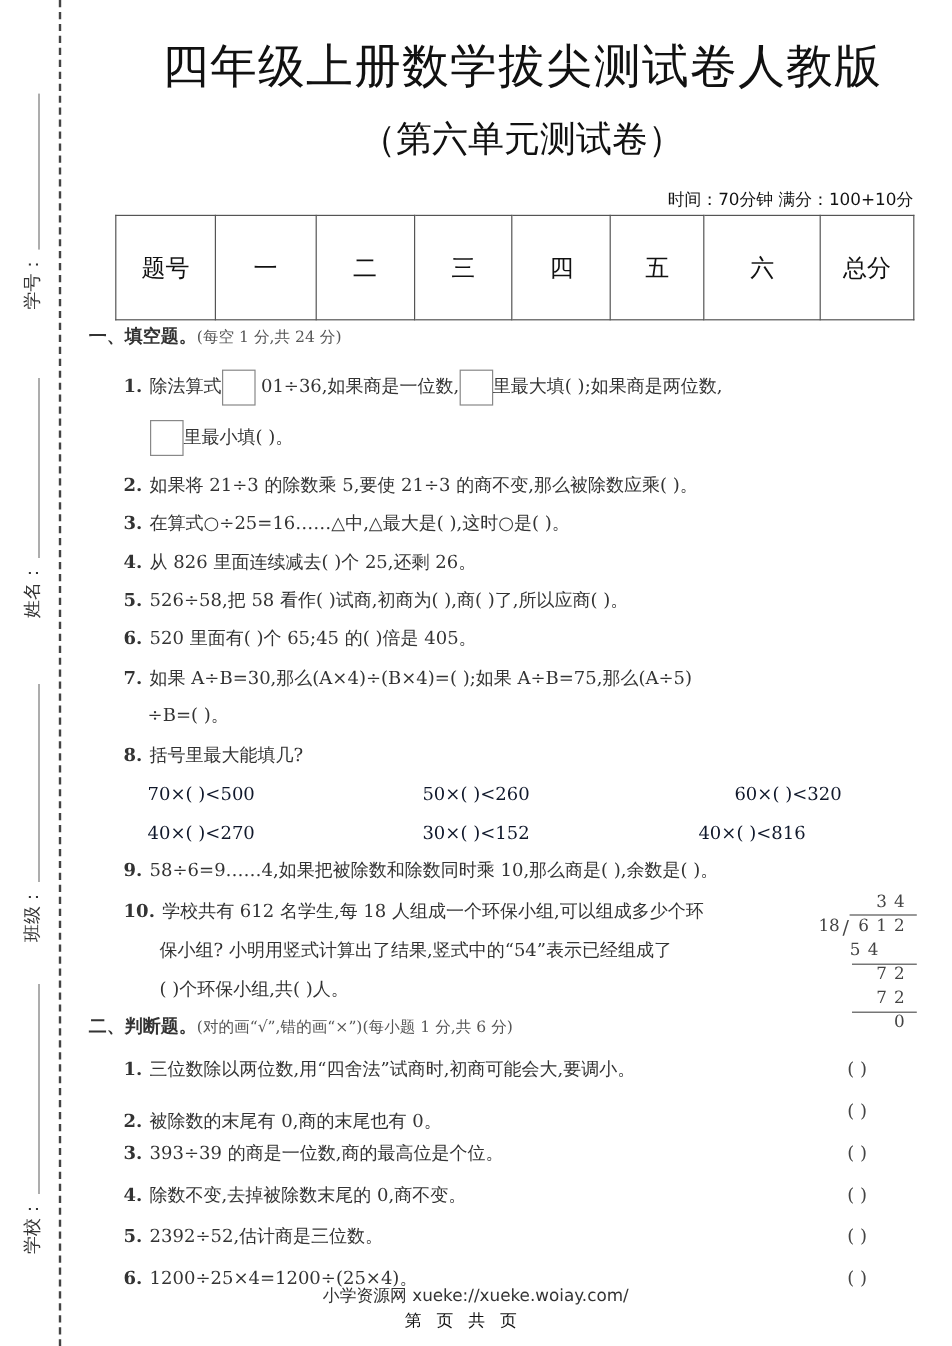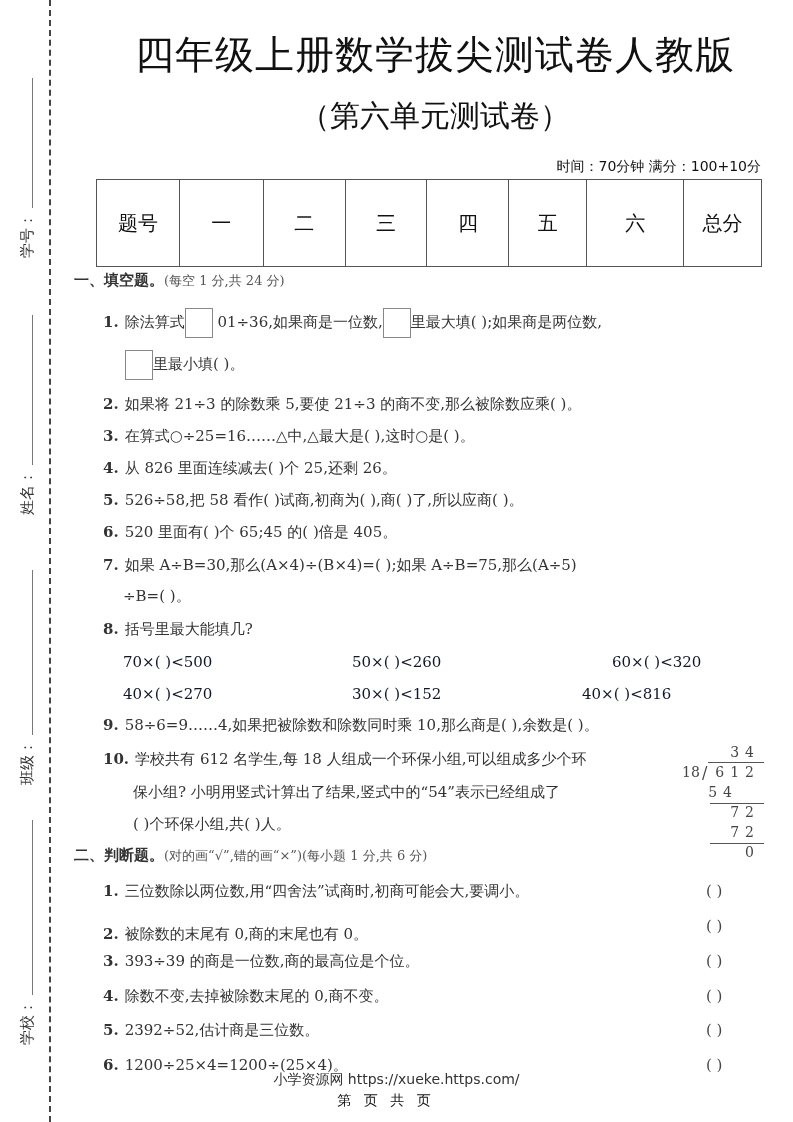--- a/index.html
+++ b/index.html
@@ -138,14 +138,14 @@
 
 <div class="q" style="top:987px;"><span class="num">4.</span><span>除数不变,去掉被除数末尾的 0,商不变。</span></div>
 <div class="paren" style="top:987px;">(       )</div>
 
 <div class="q" style="top:1021px;"><span class="num">5.</span><span>2392÷52,估计商是三位数。</span></div>
 <div class="paren" style="top:1021px;">(       )</div>
 
 <div class="q" style="top:1056px;"><span class="num">6.</span><span>1200÷25×4=1200÷(25×4)。</span></div>
 <div class="paren" style="top:1056px;">(       )</div>
 
-<div class="footer1">小学资源网 https://xueke.https.com/</div>
+<div class="footer1">小学资源网 xueke://xueke.woiay.com/</div>
 <div class="footer2">第 页 共 页</div>
 
 </body></html>

